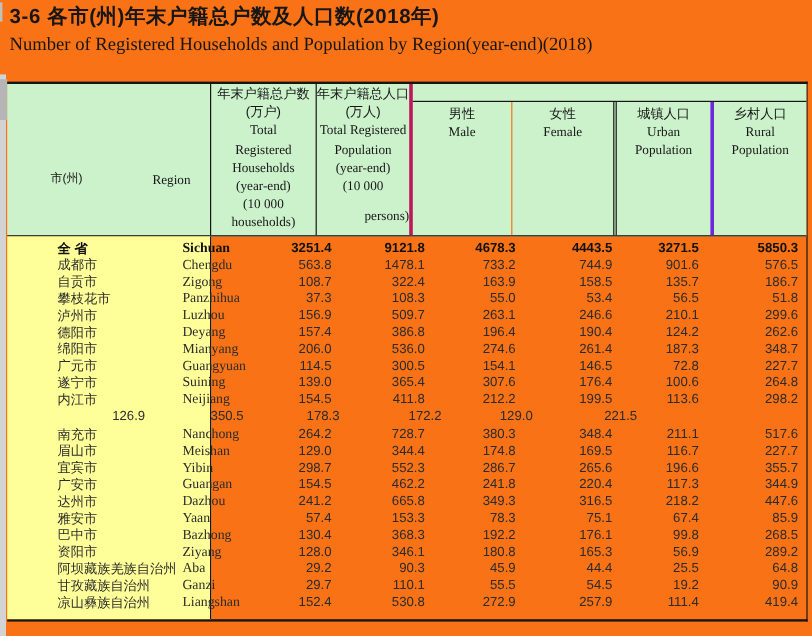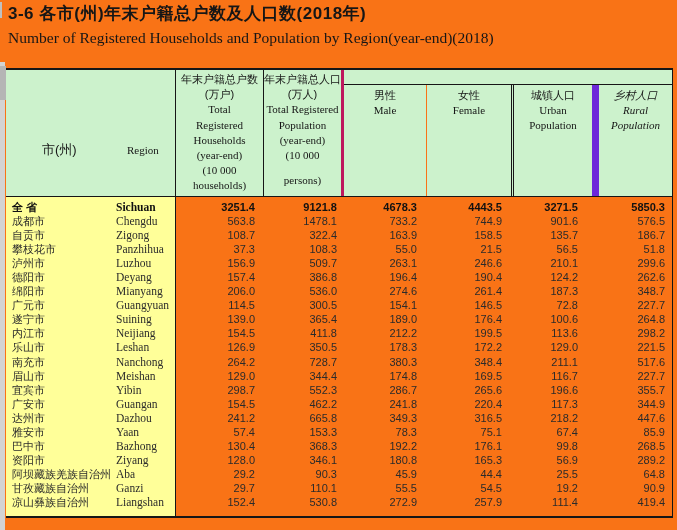--- a/index.html
+++ b/index.html
@@ -19,42 +19,42 @@
 
   .tbl { position:absolute; left:6px; top:68px; width:667px; height:450px;
          border-top:2px solid #161616; border-bottom:2px solid #161616;
          border-right:1px solid #161616; }
 
   
   .hdr { position:absolute; left:0; top:0; width:100%; height:127px; display:flex;
          background:#ccf2cc; border-bottom:1px solid #161616; }
   .hc { text-align:center; font-size:11px; line-height:15.2px; padding-top:2px; }
   .hc1 { width:170px; border-right:1px solid #161616; position:relative; }
-  .hc1 .h-cn { position:absolute; left:36px; top:72px; font-size:13px; }
+  .hc1 .h-cn { position:absolute; left:36px; top:72px; font-size:10px; }
   .hc1 .h-en { position:absolute; left:121px; top:73px; }
   .hc2 { width:88px; border-right:1px solid #161616; }
   .hc3 { width:80px; border-right:3px solid #be185d; }
-  .hc3 .gap-line { margin-top:10px; }
+  .hc3 .gap-line { margin-top:10px;text-align:right; }
   .hgroup { width:328px; display:flex; flex-direction:column; }
   .hstrip { height:15px; border-bottom:1px solid #161616; }
   .hsub { flex:1; display:flex; }
   .hsub .hc { padding-top:3px; }
   .hc4 { width:82px; }
   .hc5 { width:85px; border-left:1px solid #f97316; }
   .hc6 { width:81px; border-left:3px double #161616; }
-  .hc7 { width:80px; border-left:7px solid #6d28d9;font-style:italic; }
+  .hc7 { width:80px; border-left:3px solid #6d28d9; }
   .en { font-family:"Liberation Serif", serif; }
 
   
   .tbody { position:absolute; left:0; top:127px; width:100%; height:319px; }
   .region-bg { position:absolute; left:0; top:0; width:170px; height:100%;
                background:#ffff99; border-right:1px solid #161616; }
   .rows { position:absolute; left:0; top:0; width:100%; height:100%;
           display:flex; flex-direction:column; padding:3px 0 7px 0; }
-  .row { flex:1; display:flex; align-items:center; font-size:11px; color:#2b2b2b; }
+  .row { flex:1; display:flex; align-items:center; font-size:11px; color:#2b2b2b;margin-left:36px; }
   .row.bold { font-weight:bold; color:#111; }
   .rc-name { position:relative; width:170px; height:100%; }
   .rc-name span { position:absolute; top:50%; transform:translateY(-50%); white-space:nowrap; }
   .cn-name { left:6px; }
   .en-name { left:110px; font-size:11.5px; font-family:"Liberation Serif", serif; }
   .vc { text-align:right; white-space:nowrap; }
   .c-h { width:88px; padding-right:9px; }
   .c-p { width:80px; padding-right:7px; }
   .c-m { width:82px; padding-right:9px; }
   .c-f { width:85px; padding-right:9px; }
@@ -169,21 +169,21 @@
   </div>
 
   <div class="row">
     <div class="rc-name">
       <span class="cn-name">攀枝花市</span>
       <span class="en-name">Panzhihua</span>
     </div>
     <div class="vc c-h">37.3</div>
     <div class="vc c-p">108.3</div>
     <div class="vc c-m">55.0</div>
-    <div class="vc c-f">21.5</div>
+    <div class="vc c-f">53.4</div>
     <div class="vc c-u">56.5</div>
     <div class="vc c-r">51.8</div>
   </div>
 
   <div class="row">
     <div class="rc-name">
       <span class="cn-name">泸州市</span>
       <span class="en-name">Luzhou</span>
     </div>
     <div class="vc c-h">156.9</div>
@@ -233,44 +233,40 @@
     <div class="vc c-r">227.7</div>
   </div>
 
   <div class="row">
     <div class="rc-name">
       <span class="cn-name">遂宁市</span>
       <span class="en-name">Suining</span>
     </div>
     <div class="vc c-h">139.0</div>
     <div class="vc c-p">365.4</div>
-    <div class="vc c-m">189.0</div>
+    <div class="vc c-m">307.6</div>
     <div class="vc c-f">176.4</div>
     <div class="vc c-u">100.6</div>
     <div class="vc c-r">264.8</div>
   </div>
 
   <div class="row">
     <div class="rc-name">
       <span class="cn-name">内江市</span>
       <span class="en-name">Neijiang</span>
     </div>
     <div class="vc c-h">154.5</div>
     <div class="vc c-p">411.8</div>
     <div class="vc c-m">212.2</div>
     <div class="vc c-f">199.5</div>
     <div class="vc c-u">113.6</div>
     <div class="vc c-r">298.2</div>
   </div>
 
   <div class="row">
-    <div class="rc-name">
-      <span class="cn-name">乐山市</span>
-      <span class="en-name">Leshan</span>
-    </div>
     <div class="vc c-h">126.9</div>
     <div class="vc c-p">350.5</div>
     <div class="vc c-m">178.3</div>
     <div class="vc c-f">172.2</div>
     <div class="vc c-u">129.0</div>
     <div class="vc c-r">221.5</div>
   </div>
 
   <div class="row">
     <div class="rc-name">

